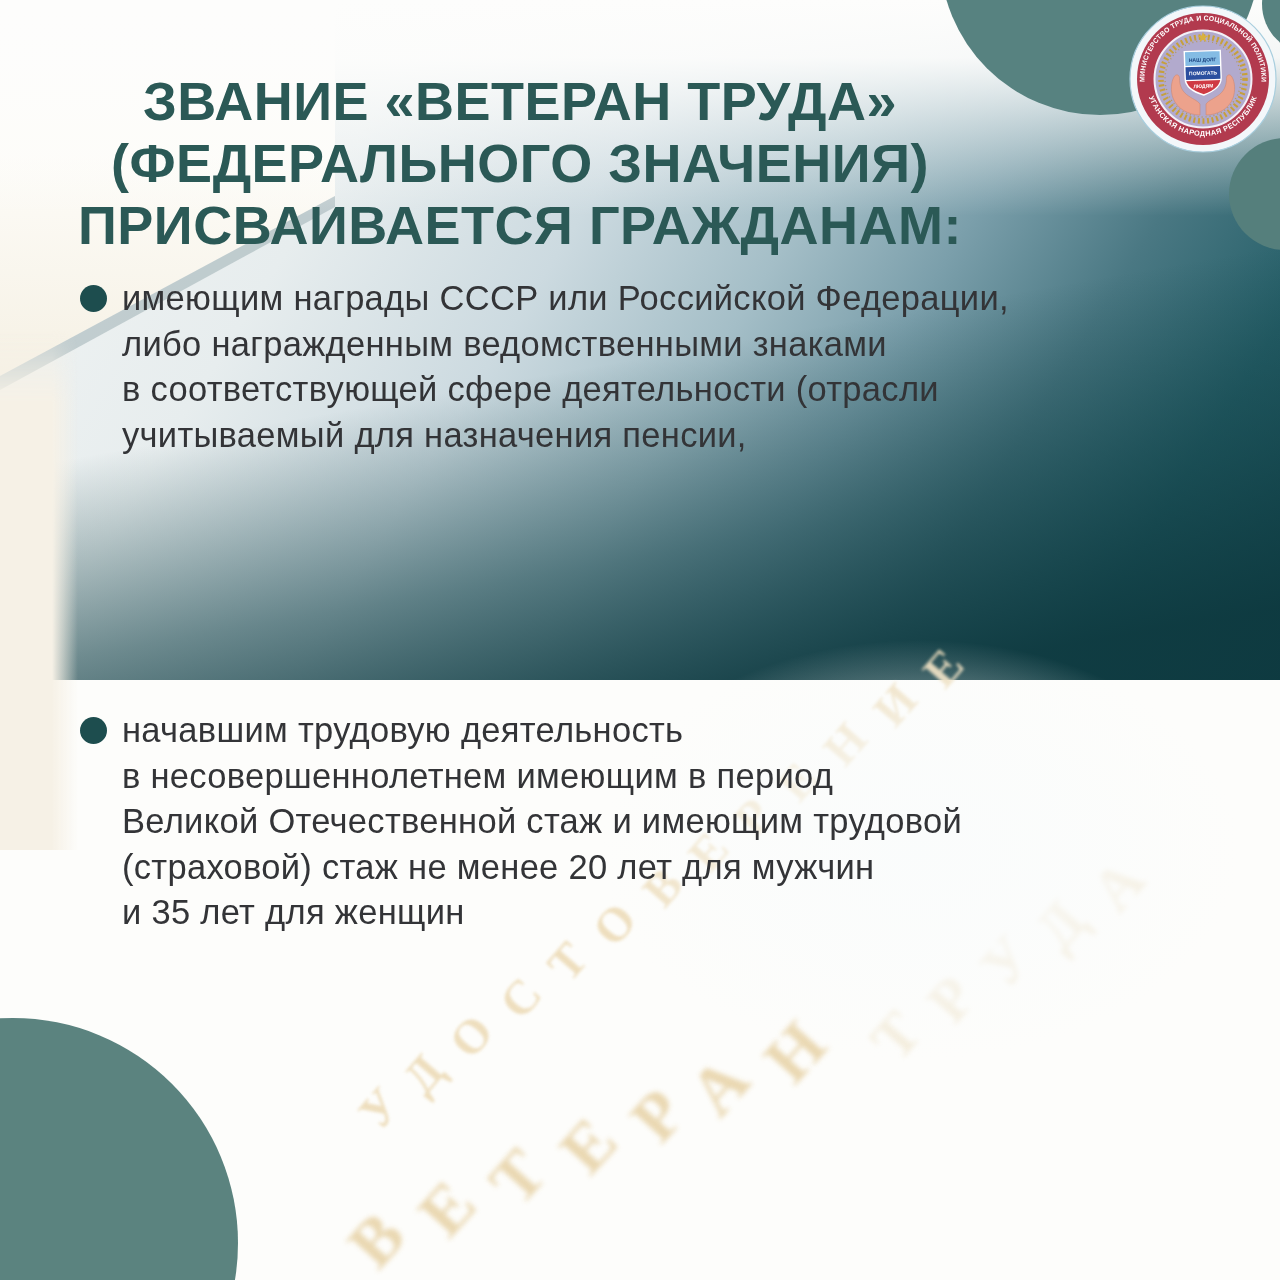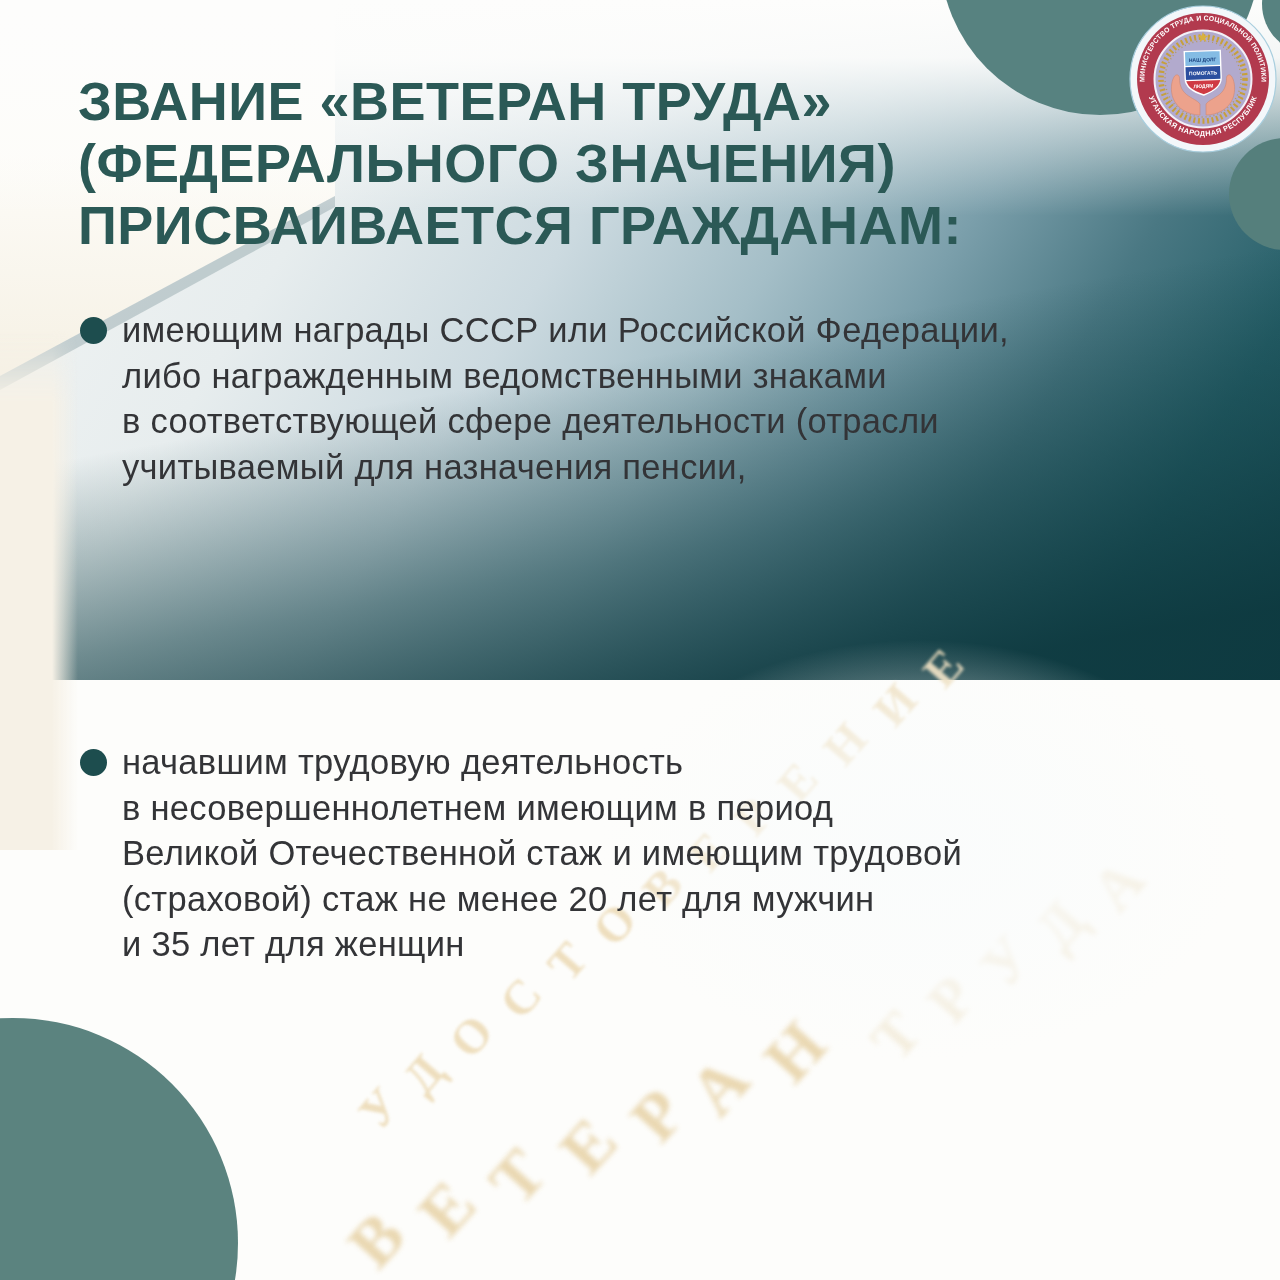--- a/index.html
+++ b/index.html
@@ -52,25 +52,25 @@
   .circle-top-big{left:940px;top:-205px;width:320px;height:320px;z-index:4;}
   .circle-top-corner{left:1262px;top:-46px;width:100px;height:100px;z-index:4;}
   .circle-right{left:1229px;top:138px;width:112px;height:112px;z-index:4;background:#557f7c;}
   .circle-bottom-left{left:-212px;top:1018px;width:450px;height:450px;z-index:4;background:#5b837f;}
   
   .logo{position:absolute;left:1128px;top:4px;width:150px;height:150px;z-index:6;}
   
   .content{position:absolute;left:0;top:0;width:1280px;height:1280px;z-index:5;}
   .title{position:absolute;left:78px;top:70px;color:#2b5956;}
   .title-line{
-    font-size:54px;line-height:62px;font-weight:bold;letter-spacing:0.5px;white-space:pre;
+    font-size:54px;line-height:62px;font-weight:bold;letter-spacing:0.5px;white-space:pre;text-align:center;
   }
   .bullet-item{position:absolute;left:80px;}
-  .bullet-item-1{top:308px;}
-  .bullet-item-2{top:740px;}
+  .bullet-item-1{top:276px;}
+  .bullet-item-2{top:708px;}
   .bullet-dot{
     position:absolute;left:0;top:9px;width:27px;height:27px;border-radius:50%;
     background:#1d4d4e;
   }
   .bullet-lines{margin-left:42px;color:#333437;}
   .bullet-line{font-size:34.5px;line-height:45.5px;letter-spacing:0.3px;white-space:pre;}
 </style>
 </head>
 <body>
 

